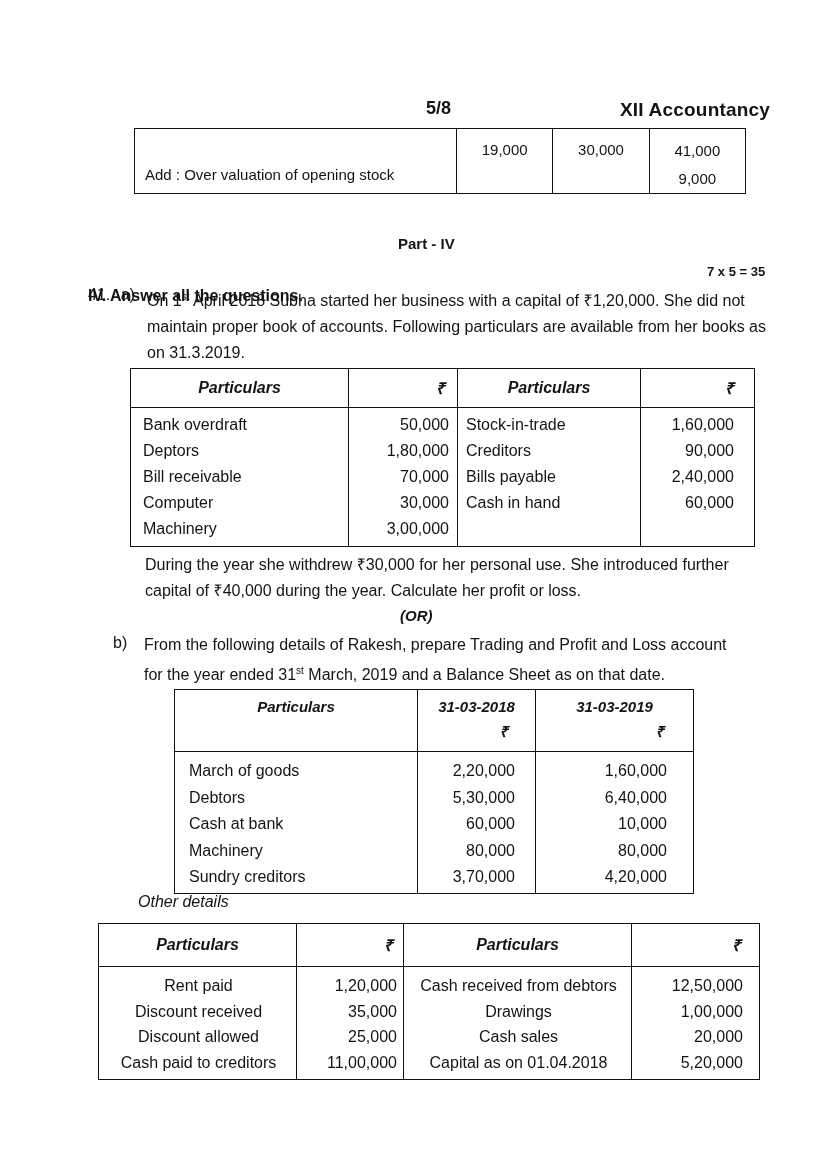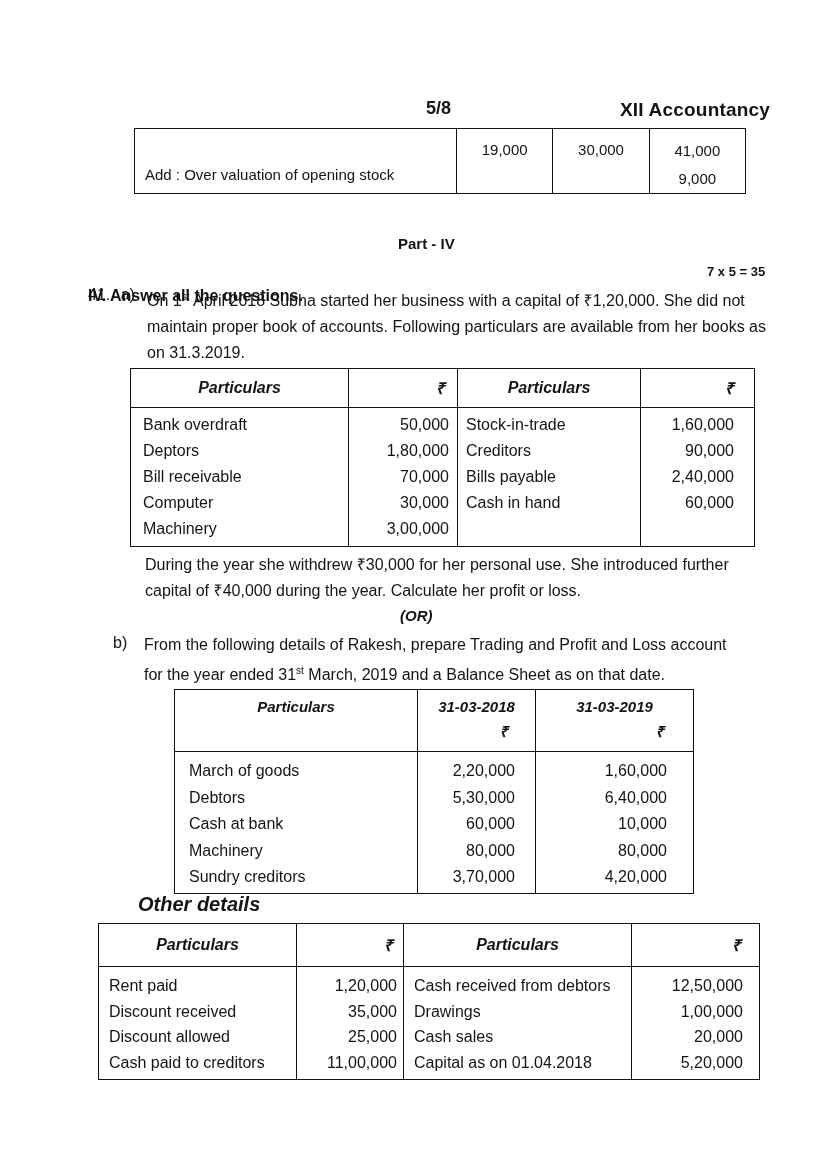--- a/index.html
+++ b/index.html
@@ -39,26 +39,26 @@
   .or { left: 400px; top: 607px; font-size: 15px; font-weight: bold; font-style: italic; }
   .qb { left: 113px; top: 634px; font-size: 16px; }
 
   
   #t-b { left: 174px; top: 689px; width: 520px; font-size: 16px; }
   #t-b th { font-style: italic; vertical-align: top; padding-top: 8px; height: 52px; font-size: 15px; }
   #t-b th .rs { display: block; text-align: right; margin-top: 6px; padding-right: 26px; }
   #t-b td { vertical-align: top; padding: 6px 22px 2px 14px; line-height: 26.5px; }
   #t-b .n { text-align: right; }
 
-  .other { left: 138px; top: 893px; font-size: 20px; font-weight: bold; font-style: italic; }
+  .other { left: 138px; top: 893px; font-size: 16px; font-weight: normal; font-style: italic; }
 
   
   #t-c { left: 98px; top: 923px; width: 662px; font-size: 16px; }
   #t-c th { font-style: italic; height: 40px; }
-  #t-c td { vertical-align: top; padding: 6px 8px 4px 10px; line-height: 25.5px; }
+  #t-c td { vertical-align: top; padding: 6px 8px 4px 10px; line-height: 25.5px; text-align: center; }
   #t-c .n { text-align: right; }
 </style>
 </head>
 <body>
 
 <div class="abs page-num">5/8</div>
 <div class="abs subject">XII Accountancy</div>
 
 <table class="abs ruled" id="t-top">
   <tbody>

